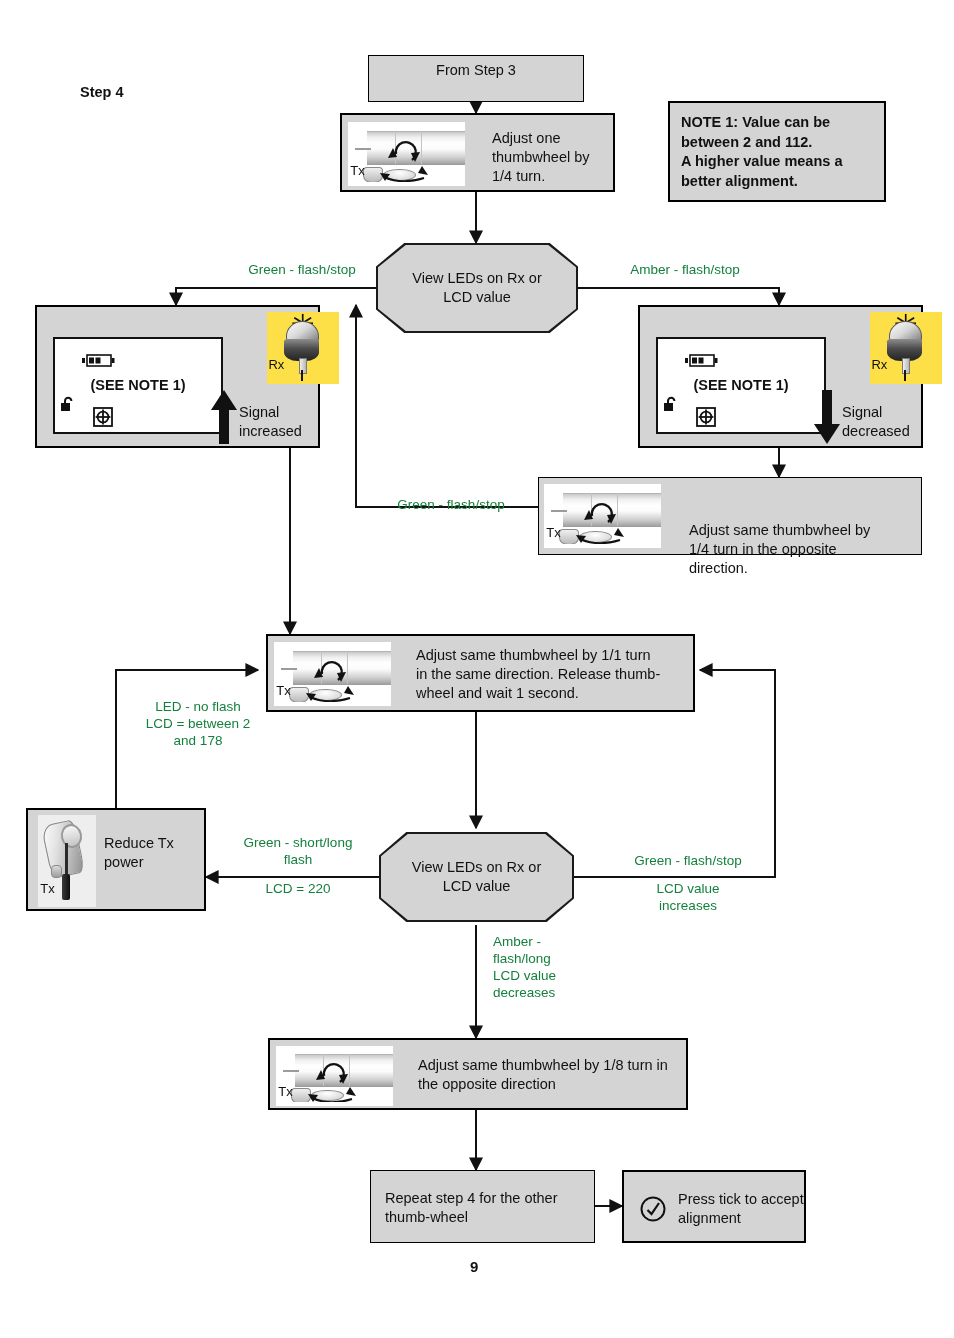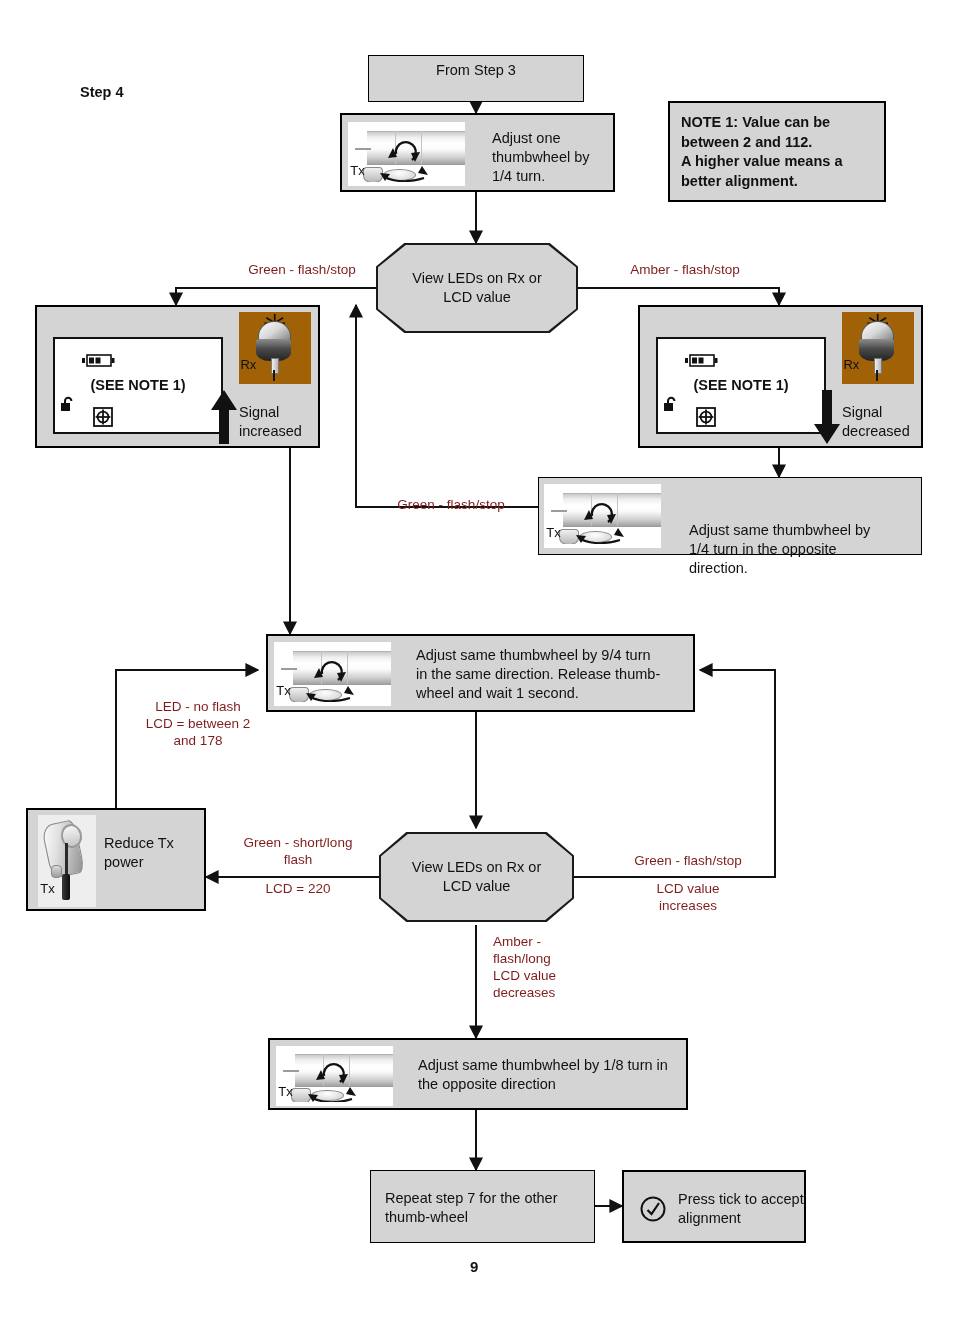--- a/index.html
+++ b/index.html
@@ -27,21 +27,21 @@
     font-size:14.5px;
     line-height:19px;
     color:#111;
     white-space:pre-line;
   }
   .center{ text-align:center; }
   .edge-label{
     position:absolute;
     font-size:13.5px;
     line-height:17px;
-    color:#7f1d1d;
+    color:#15803d;
     text-align:center;
     white-space:pre-line;
   }
   
   .octa{
     position:absolute;
     background:#d4d4d4;
     box-sizing:border-box;
     clip-path:polygon(14% 0,86% 0,100% 26%,100% 74%,86% 100%,14% 100%,0 74%,0 26%);
   }
@@ -86,21 +86,21 @@
   .tx-knob{
     position:absolute;left:13%;bottom:4%;width:15%;height:22%;
     background:linear-gradient(to bottom,#f0f0f0,#b9b9b9);
     border:1px solid #8a8a8a;border-radius:4px 4px 45% 45%;
   }
   .tx-underline{
     position:absolute;left:3%;right:3%;bottom:3%;height:2px;background:#fff;
   }
   
   .rxpic{
-    position:absolute;background:#a16207;overflow:hidden;
+    position:absolute;background:#fde047;overflow:hidden;margin-left:28px;
   }
   .rx-head{
     position:absolute;left:26%;top:12%;width:44%;height:40%;
     border-radius:50% 50% 45% 45%;
     background:linear-gradient(145deg,#fdfdfd 0%,#d8d8d8 40%,#8e8e8e 75%,#3d3d3d 100%);
     border:1px solid #5a5a5a;
   }
   .rx-body{
     position:absolute;left:24%;top:38%;width:48%;height:30%;
     border-radius:12% 12% 40% 40%;
@@ -396,21 +396,21 @@
         <path d="M48 32 a10 10 0 1 1 16 6" stroke="#111" stroke-width="2.4" fill="none"></path>
         <path d="M45 26 l4 9 l-9 1 z" fill="#111"></path>
         <path d="M67 40 l-4 -9 l9 -1 z" fill="#111"></path>
         <path d="M36 55 q18 8 40 1" stroke="#111" stroke-width="2" fill="none"></path>
         <path d="M32 51 l10 1 l-5 7 z" fill="#111"></path>
         <path d="M80 53 l-10 -2 l4 -7 z" fill="#111"></path>
       </svg>
       <div class="tx-label">Tx</div>
       <div class="tx-underline"></div>
     </div>
-    <div class="txt" style="position:absolute;left:148px;top:10px;">Adjust same thumbwheel by 9/4 turn
+    <div class="txt" style="position:absolute;left:148px;top:10px;">Adjust same thumbwheel by 1/1 turn
 in the same direction. Release thumb-
 wheel and wait 1 second.</div>
   </div>
 
   <div class="edge-label" style="left:128px;top:698px;width:140px;">LED - no flash
 LCD = between 2
 and 178</div>
 
   <div class="octa octa-outer" style="left:379px;top:832px;width:195px;height:90px;">
     <div class="octa-inner">
@@ -460,21 +460,21 @@
         <path d="M80 50 l-10 -2 l4 -7 z" fill="#111"></path>
       </svg>
       <div class="tx-label">Tx</div>
       <div class="tx-underline"></div>
     </div>
     <div class="txt" style="position:absolute;left:148px;top:16px;">Adjust same thumbwheel by 1/8 turn in
 the opposite direction</div>
   </div>
 
   <div class="pbox thin" style="left:370px;top:1170px;width:225px;height:73px;">
-    <div class="txt" style="position:absolute;left:14px;top:18px;">Repeat step 7 for the other
+    <div class="txt" style="position:absolute;left:14px;top:18px;">Repeat step 4 for the other
 thumb-wheel</div>
   </div>
 
   <div class="pbox" style="left:622px;top:1170px;width:184px;height:73px;">
     <svg class="tick" style="left:16px;top:24px;width:26px;height:26px;border:none;" viewBox="0 0 26 26">
       <circle cx="13" cy="13" r="11.5" fill="none" stroke="#111" stroke-width="2"></circle>
       <path d="M7.5 14 L11.5 18 L19 7" fill="none" stroke="#111" stroke-width="2.2"></path>
     </svg>
     <div class="txt" style="position:absolute;left:54px;top:18px;">Press tick to accept
 alignment</div>

